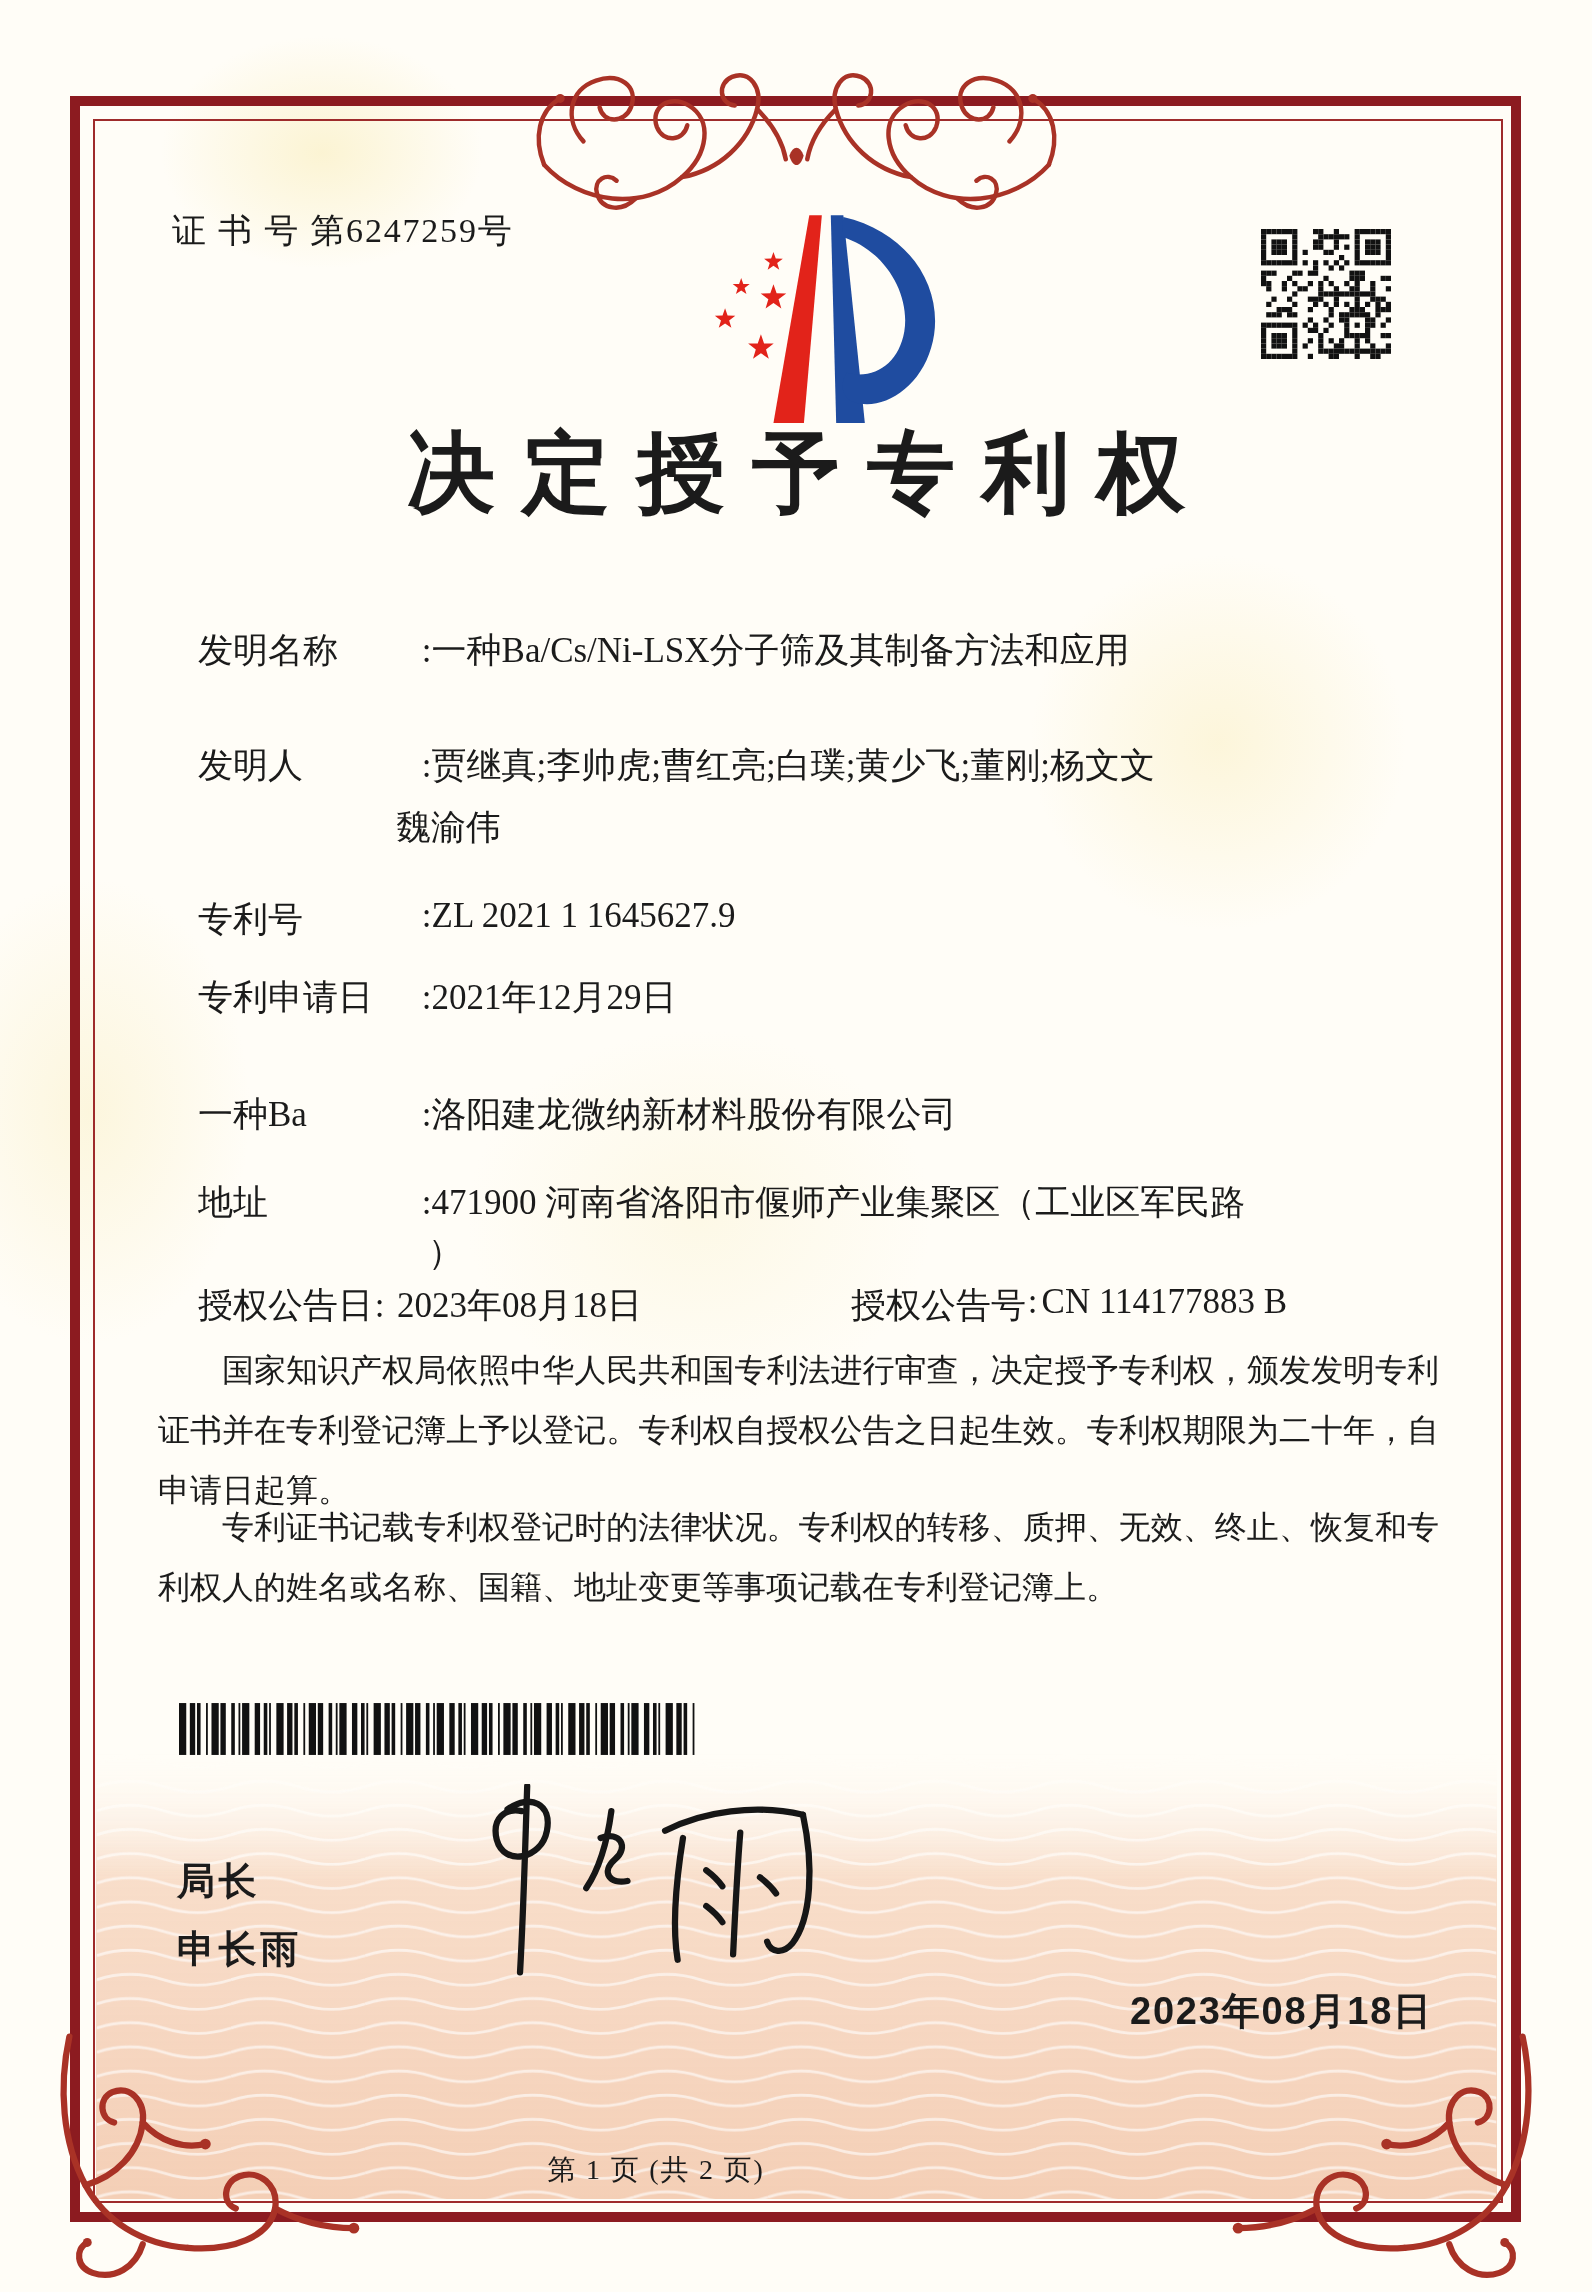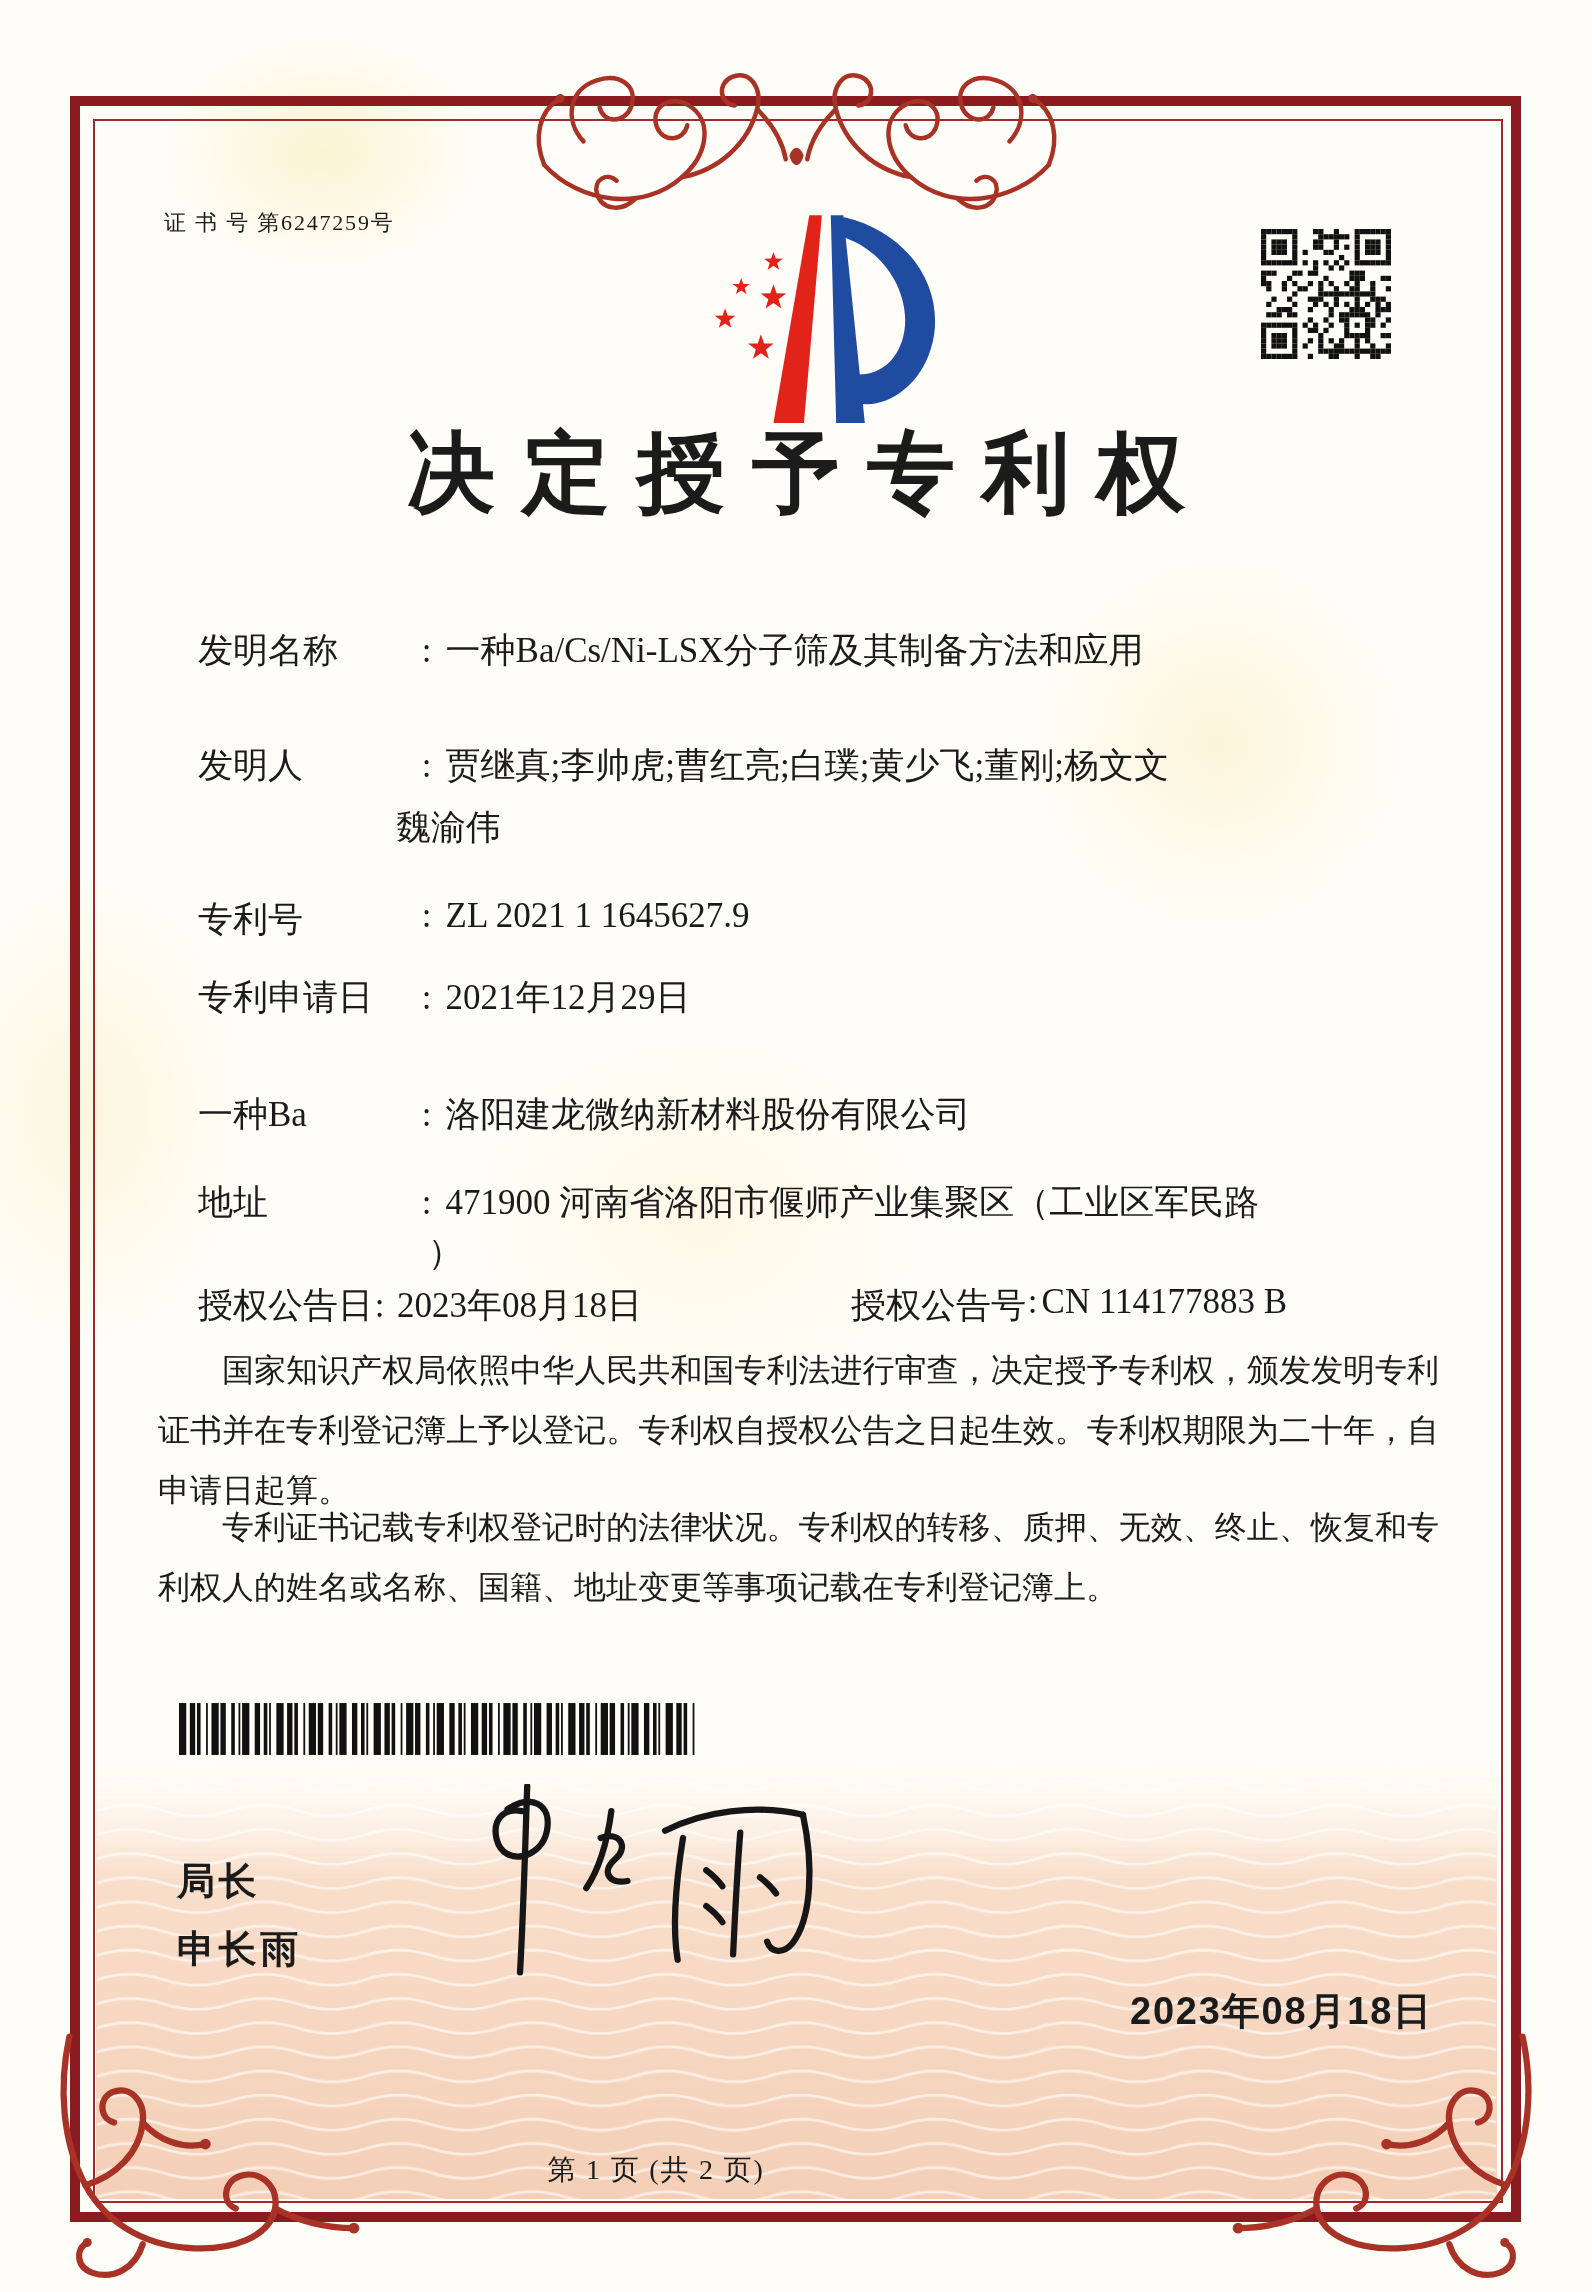--- a/index.html
+++ b/index.html
@@ -21,29 +21,29 @@
   .wm4{left:466px;top:1030px;width:466px;height:376px;
        background:radial-gradient(closest-side,rgba(250,242,206,.4),rgba(250,242,206,0));}
   
   .waves{position:absolute;left:96px;top:1748px;width:1401px;height:451px;
          background:linear-gradient(to bottom,rgba(247,218,198,0) 0%,rgba(247,216,194,.85) 28%,#f4cfb6 100%);
          -webkit-mask-image:linear-gradient(to bottom,transparent 0,#000 134px);
                  mask-image:linear-gradient(to bottom,transparent 0,#000 134px);}
   .waves svg{position:absolute;left:0;top:0;width:100%;height:100%;}
   
   .abs{position:absolute;}
-  .certno{left:164px;top:208px;font-size:22px;letter-spacing:1.8px;}
+  .certno{left:172px;top:208px;font-size:34px;letter-spacing:1.8px;}
   .title{left:0;top:414px;width:1592px;text-align:center;font-size:88px;font-weight:700;
          letter-spacing:27px;text-indent:27px;}
   .row{left:158px;font-size:35px;white-space:nowrap;}
   .flabel{display:inline-block;width:222px;text-align:justify;text-align-last:justify;
           vertical-align:top;height:47px;overflow:hidden;margin-left:40px;}
   .flabel::after{content:"";display:inline-block;width:100%;height:0;}
   .colon{display:inline-block;margin-left:1.8px;}
-  .fvalue{margin-left:14px;}
+  .fvalue{margin-left:0;}
   .cont{left:396px;font-size:35px;}
   .para{left:158px;width:1281px;font-size:32px;line-height:60px;text-indent:2em;
         text-align:justify;color:#1c1c1c;}
   .signer{left:177px;font-size:38px;font-weight:700;font-family:"Liberation Sans",sans-serif;
           letter-spacing:3.6px;}
   .issue-date{left:1130px;top:1986px;font-size:38px;font-weight:700;
               font-family:"Liberation Sans",sans-serif;letter-spacing:1.8px;}
   .footer{left:0;top:2151px;width:1312px;text-align:center;font-size:28px;letter-spacing:1.8px;}
   
   .logo{left:673px;top:208px;}

